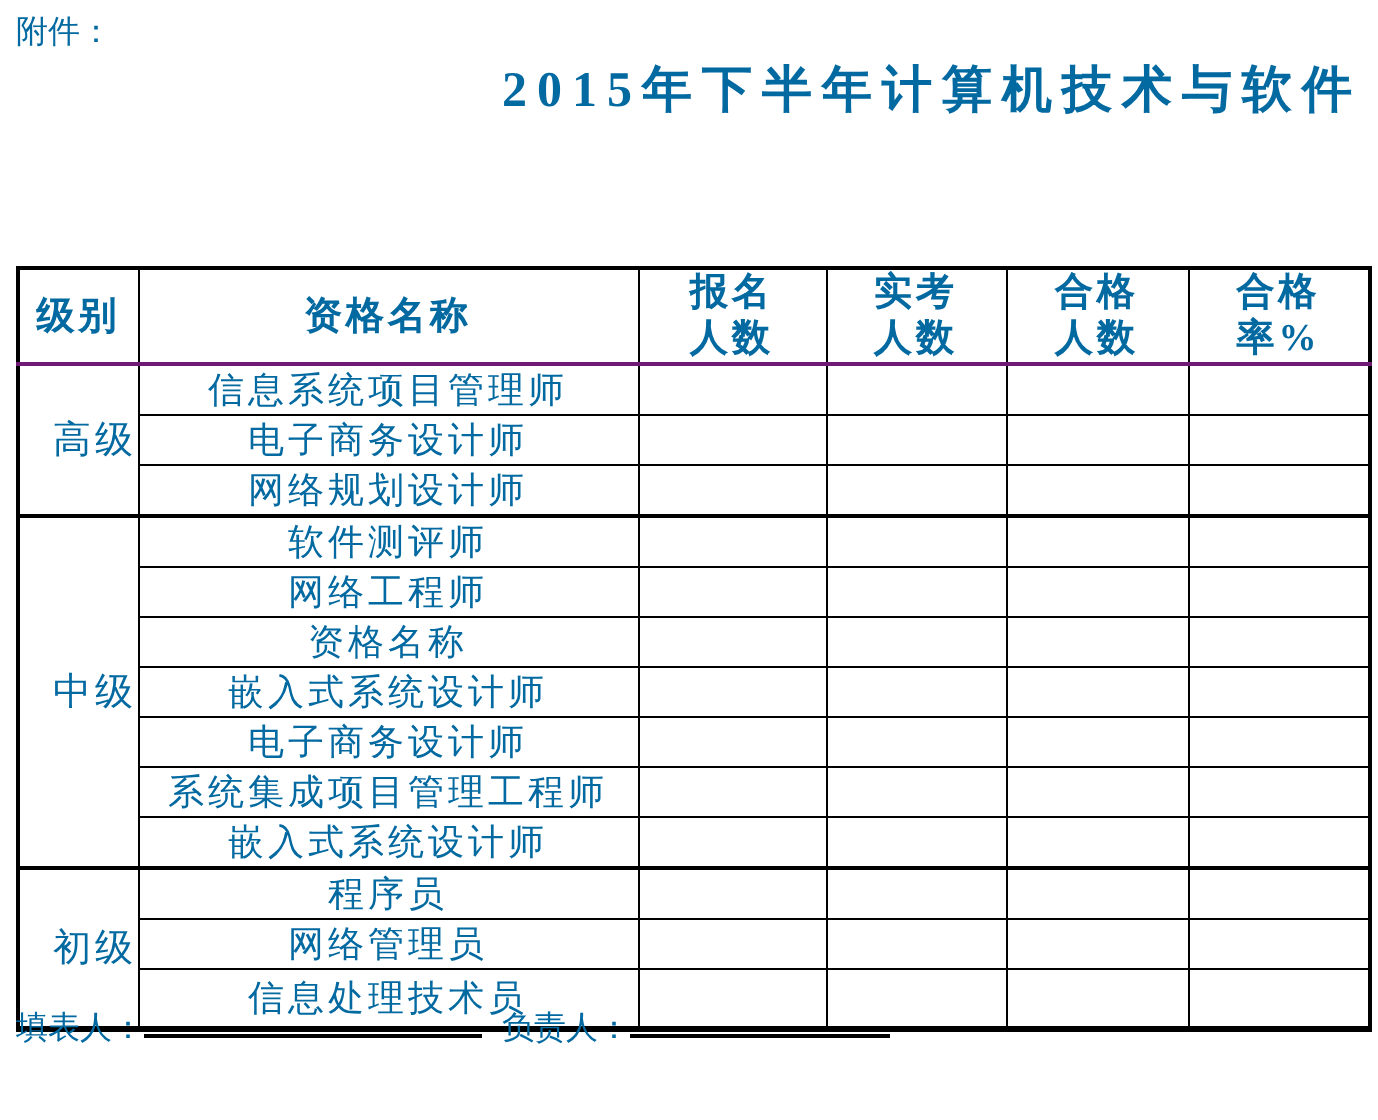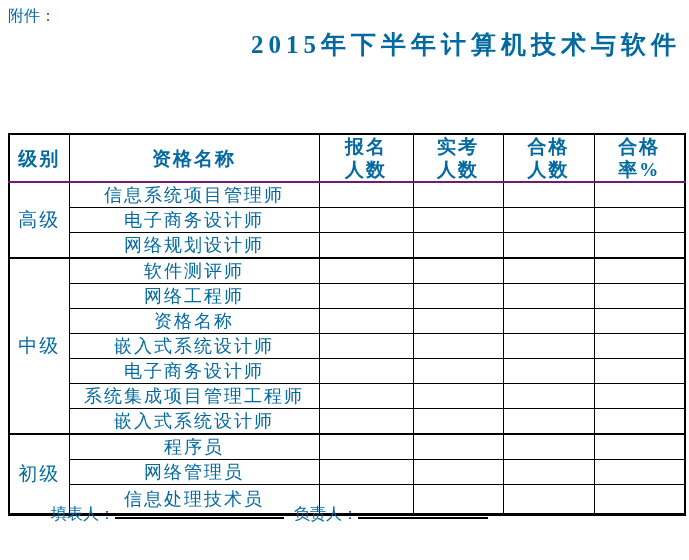--- a/index.html
+++ b/index.html
@@ -71,36 +71,36 @@
     font-size: 19px;
     font-weight: bold;
     letter-spacing: 2px;
     white-space: pre-line;
     line-height: 23px;
   }
   td.level {
     font-size: 19px;
     letter-spacing: 2px;
     font-weight: normal;
+    text-align: right;
   }
   td.name {
     font-size: 18px;
     letter-spacing: 2px;
     font-weight: normal;
   }
   tr.h21 { height: 21px; }
   tr.h22 { height: 22px; }
   tr.h23 { height: 23px; padding-left: 11px; }
   tr.h30 { height: 30px; }
   .footer {
     position: absolute;
     left: 8px;
     top: 504px;
     font-size: 16px;
-    margin-left: 43px;
   }
   .fline {
     height: 20px;
     margin-bottom: 3px;
     white-space: nowrap;
   }
   .blank {
     display: inline-block;
     height: 13px;
     border-bottom: 2px solid #000000;

